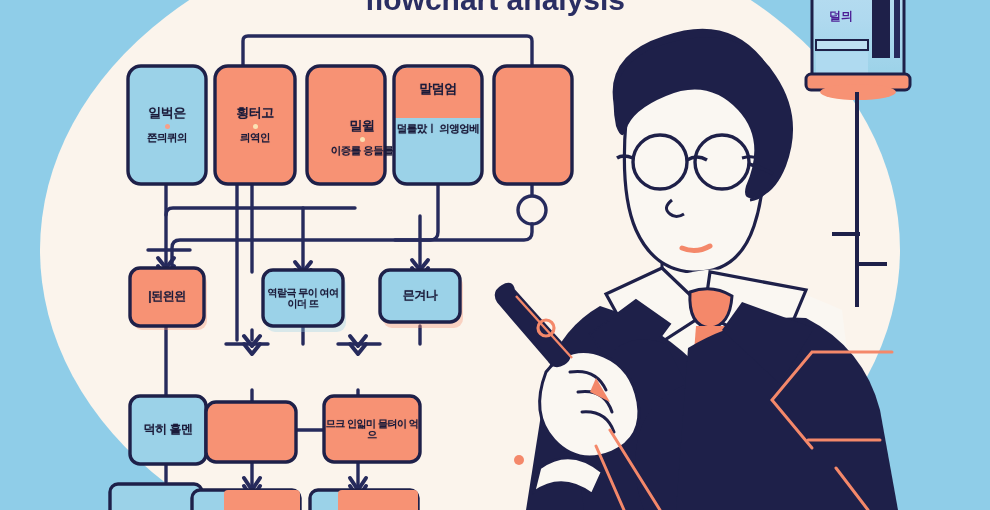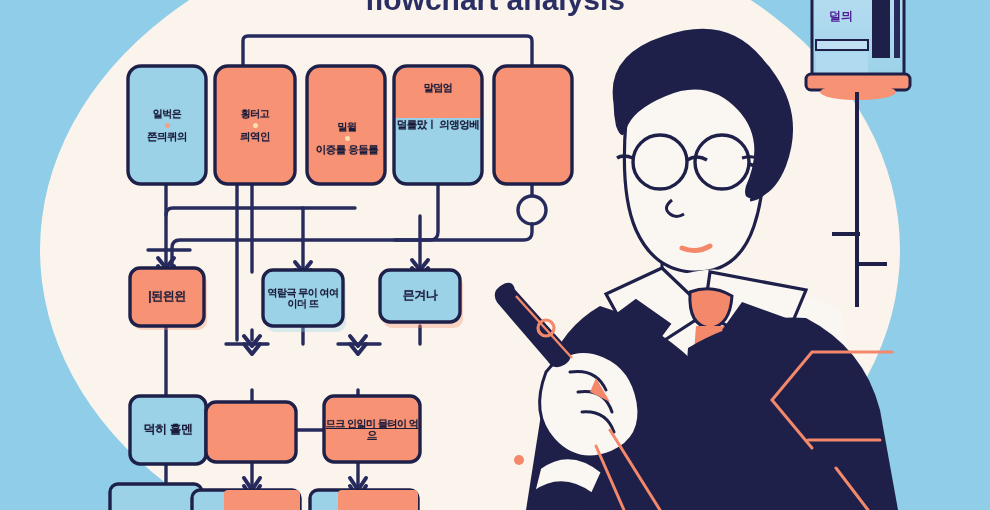--- a/index.html
+++ b/index.html
@@ -17,21 +17,21 @@
     position:absolute;
     display:flex;flex-direction:column;align-items:center;justify-content:center;
     color:#1B1B3A;
     font-weight:700;
     letter-spacing:-0.5px;
     text-align:center;
     line-height:1.12;
     pointer-events:none;
     text-shadow:0 0 1px rgba(27,27,58,.35);
   }
-  .nt-title{font-size:10px;}
+  .nt-title{font-size:13px;}
   .nt-sub{font-size:10.5px;font-weight:700;}
   .nt-dot{width:5px;height:5px;border-radius:50%;background:#F6A08A;margin:4px 0 3px;}
   .nt-dot.pale{background:#FBE2B4;}
   .nt-one{font-size:12px;}
   .nt-small{font-size:10px;}
   .pole-text{
     position:absolute;color:#4c1d95;font-weight:700;font-size:12px;
     line-height:1.05;text-align:center;pointer-events:none;
   }
 </style>
@@ -264,38 +264,38 @@
     <div class="nt-dot"></div>
     <div class="nt-sub">쯘믜퀴의</div>
   </div>
 
   <div class="node-text" style="left:215px;top:66px;width:80px;height:118px;">
     <div class="nt-title">횡터고</div>
     <div class="nt-dot pale"></div>
     <div class="nt-sub">릐역인</div>
   </div>
 
-  <div class="node-text" style="left:308px;top:66px;width:78px;height:144px;">
+  <div class="node-text" style="left:323px;top:66px;width:78px;height:144px;">
     <div class="nt-title">밀윌</div>
     <div class="nt-dot pale"></div>
     <div class="nt-sub">이증를 응들를</div>
   </div>
 
   <div class="node-text" style="left:394px;top:68px;width:88px;height:114px;justify-content:flex-start;padding-top:14px;box-sizing:border-box;">
     <div class="nt-title">말덤엄</div>
     <div class="nt-sub" style="margin-top:26px;">덜를맜ㅣ 의앵엉베</div>
   </div>
 
 
   <div class="node-text nt-one" style="left:130px;top:268px;width:74px;height:58px;">|된읜읜</div>
 
   <div class="node-text nt-small" style="left:263px;top:270px;width:80px;height:56px;">역랃극 무이 여여이더 뜨</div>
 
   <div class="node-text nt-one" style="left:380px;top:270px;width:80px;height:52px;">믄겨나</div>
 
   <div class="node-text nt-one" style="left:130px;top:396px;width:76px;height:68px;">덕히 흘멘</div>
 
 
-  <div class="node-text nt-small" style="left:324px;top:396px;width:96px;height:66px;text-decoration:underline;">므크 인읿미 믈텨이 억으</div>
+  <div class="node-text nt-small" style="left:324px;top:396px;width:96px;height:66px;">므크 인읿미 믈텨이 억으</div>
 
   <div class="pole-text" style="left:818px;top:10px;width:46px;">덜믜</div>
 
 </div>
 
 </body></html>

